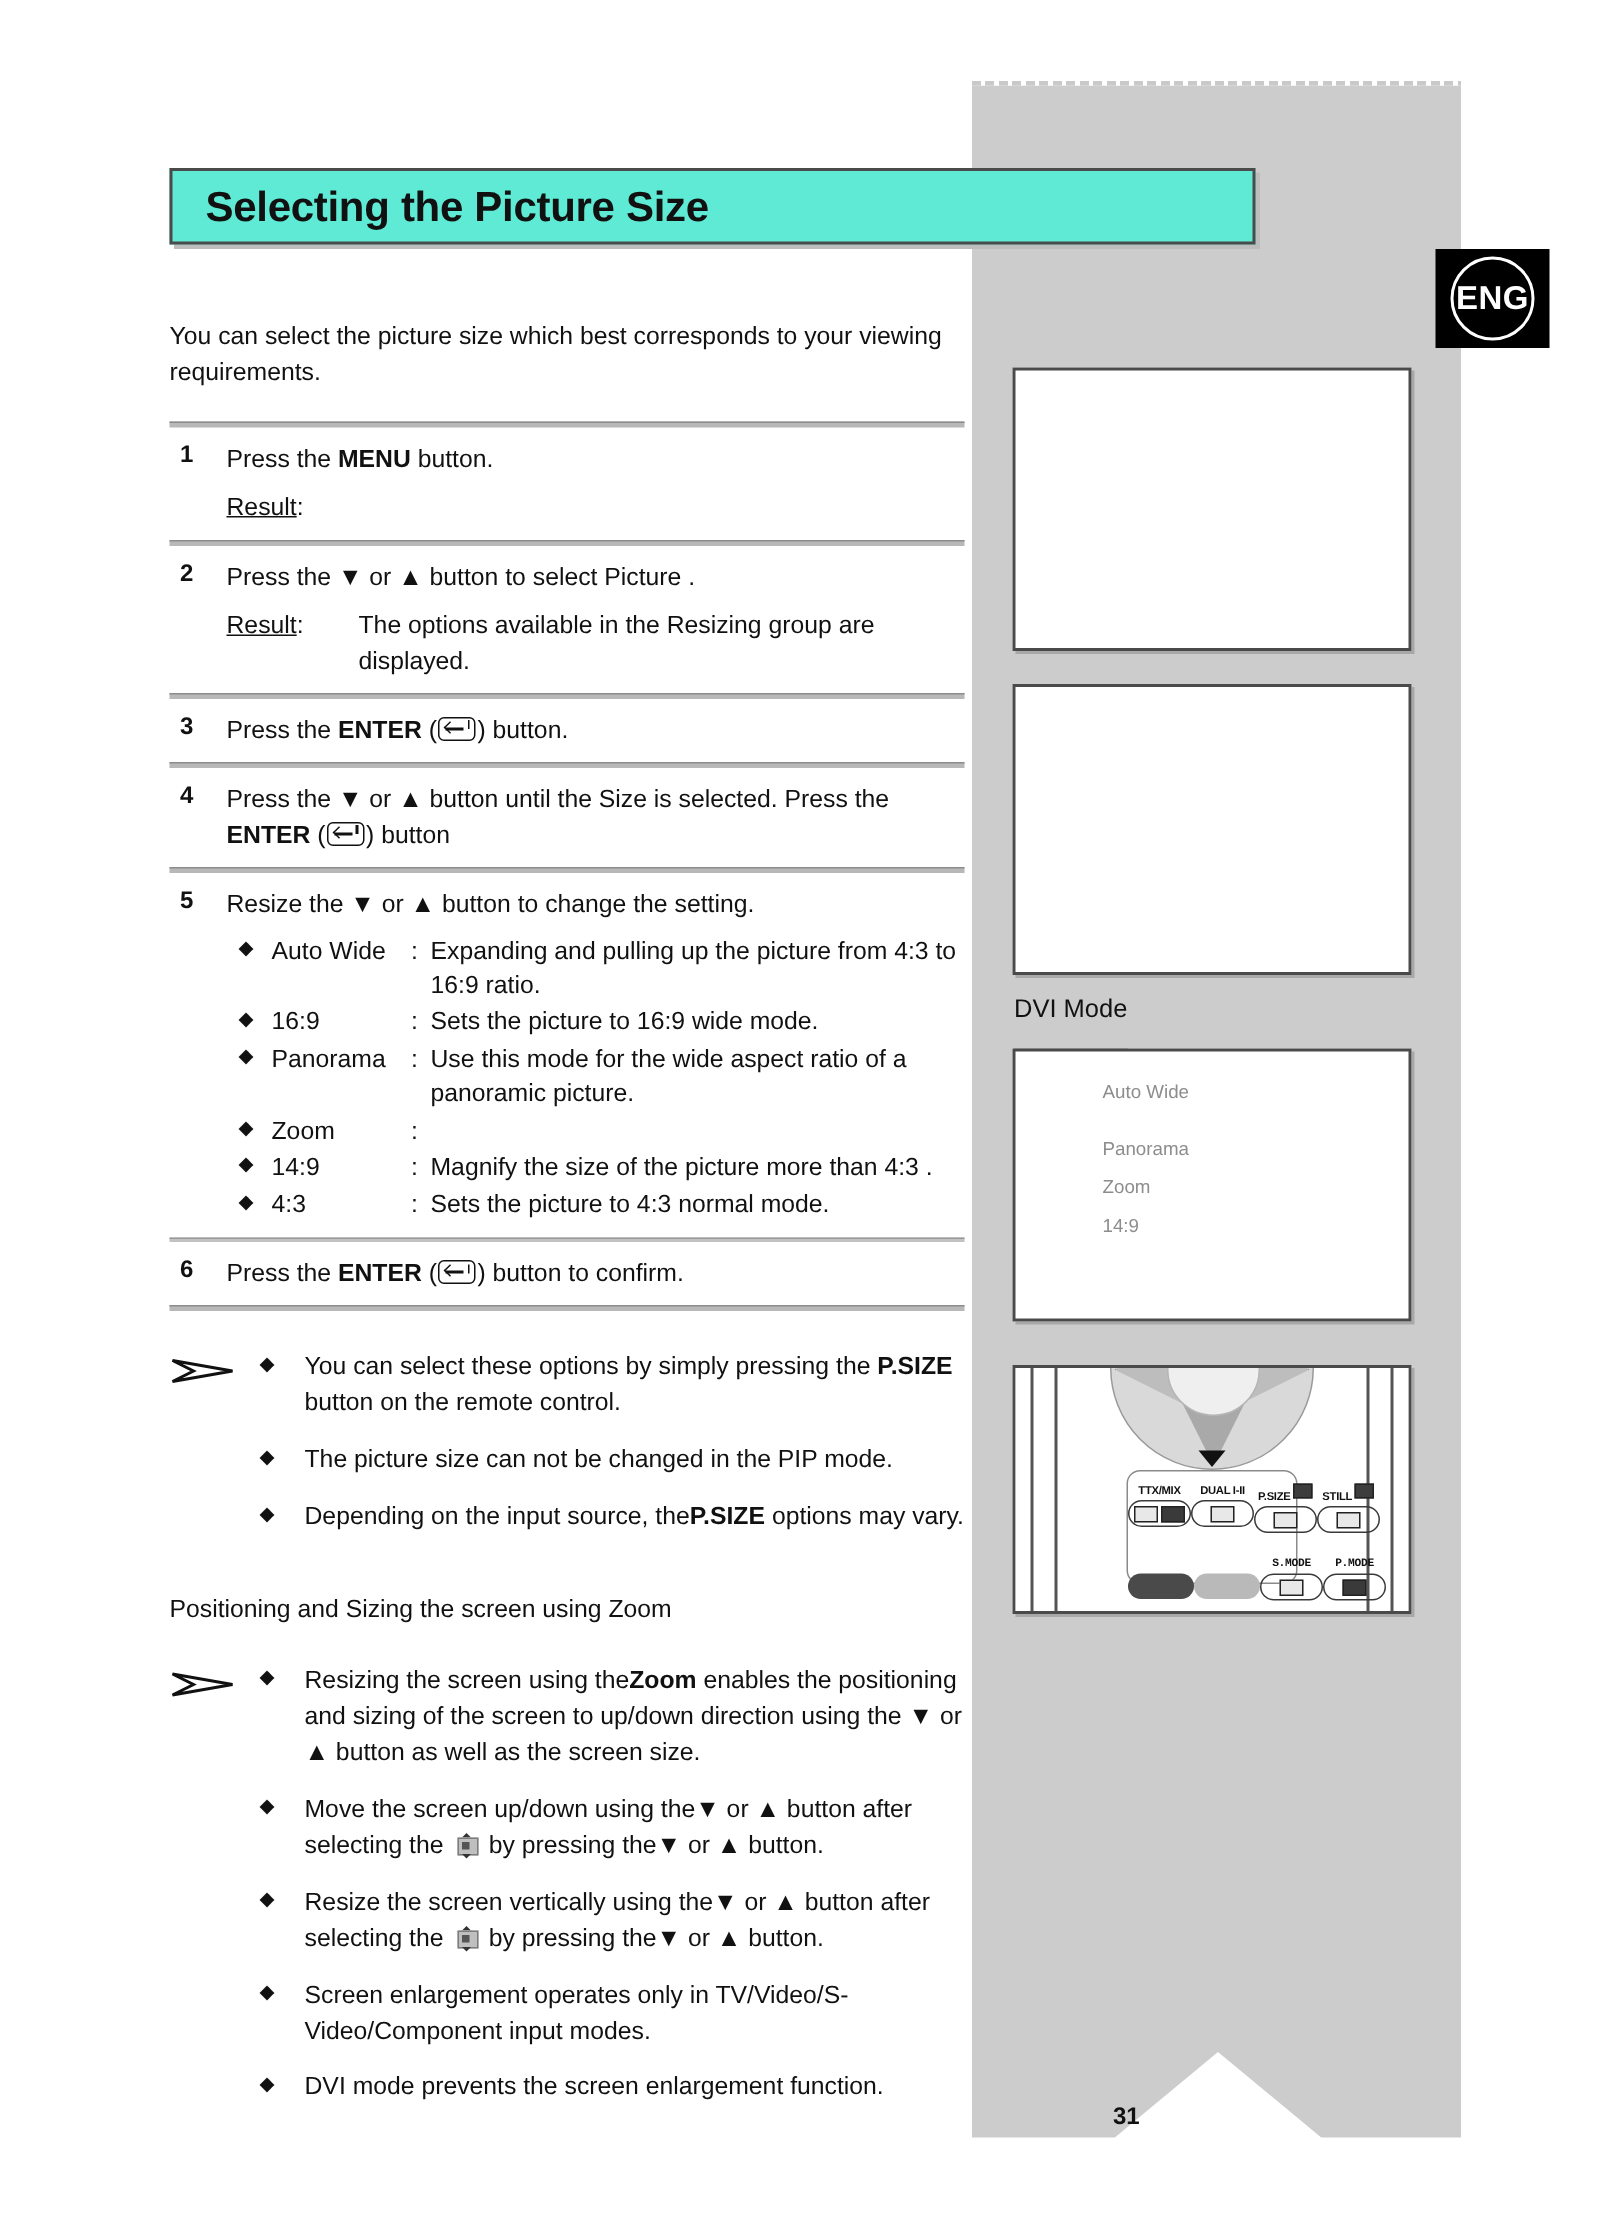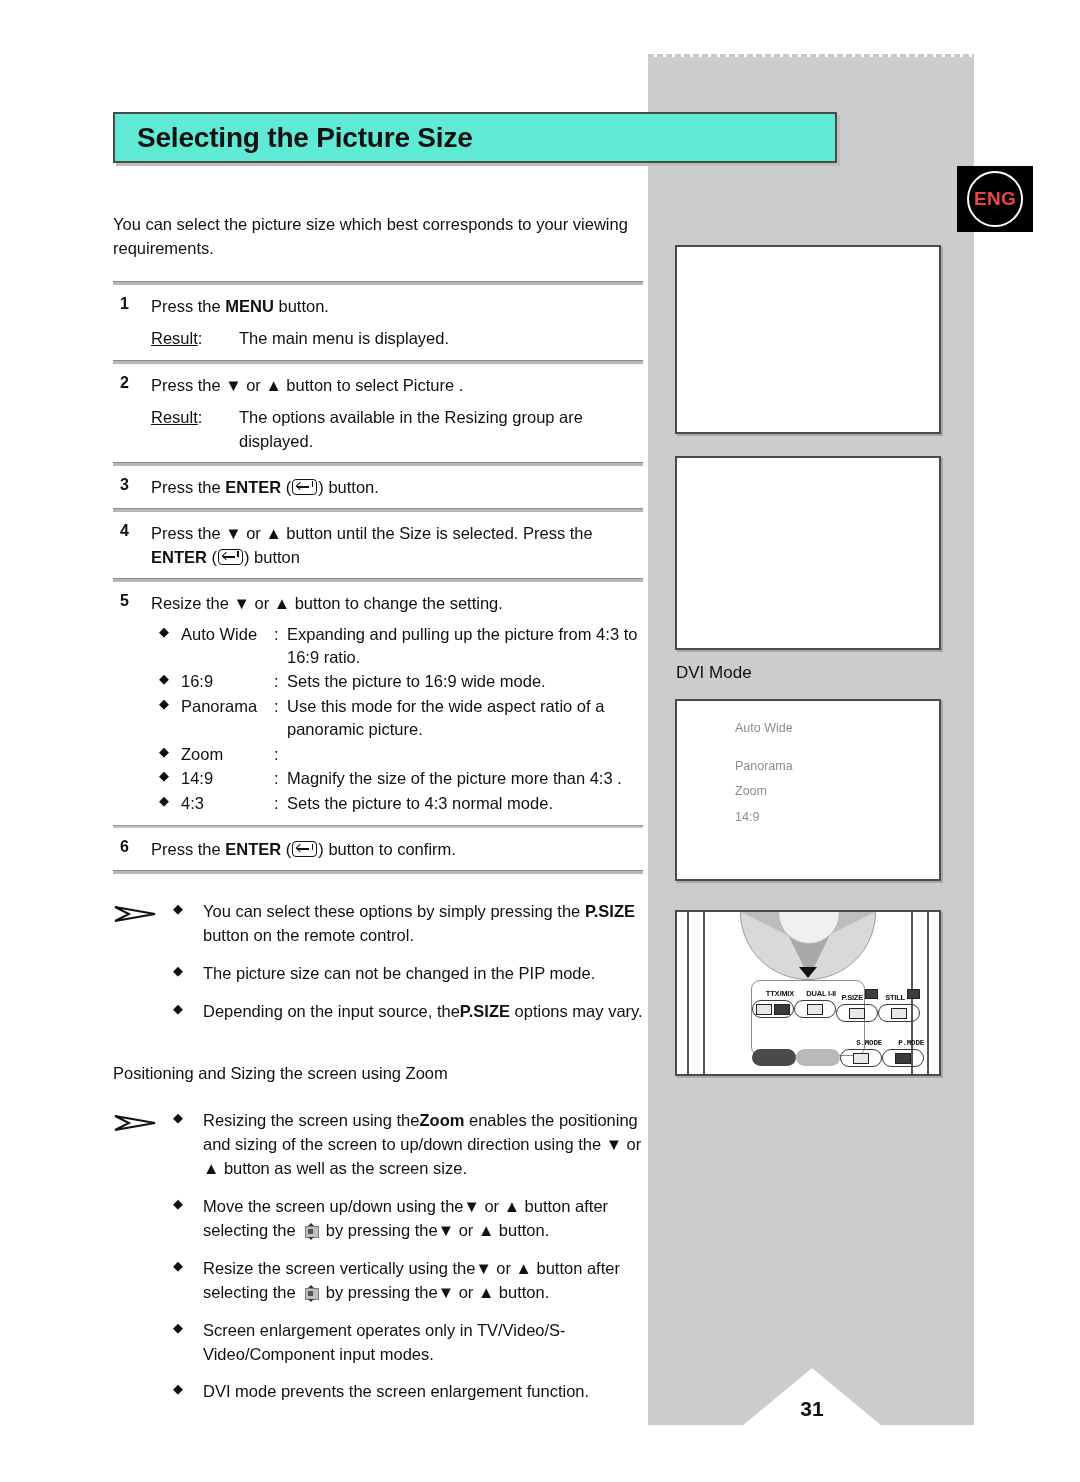--- a/index.html
+++ b/index.html
@@ -10,21 +10,21 @@
   .grey-panel{position:absolute;left:648px;top:57px;width:326px;height:1368px;
               background:#cccccc;}
   .grey-panel:before{content:"";position:absolute;left:0;top:-3px;width:100%;height:3px;
               background:repeating-linear-gradient(90deg,#c9c9c9 0 6px,#ffffff 6px 9px);}
 
   
   .eng-badge{position:absolute;left:957px;top:166px;width:76px;height:66px;background:#000;
              display:flex;align-items:center;justify-content:center;}
   .eng-circle{width:52px;height:52px;border:2.5px solid #fff;border-radius:50%;
               display:flex;align-items:center;justify-content:center;}
-  .eng-circle span{color:#ef4444;font-size:19px;font-weight:600;letter-spacing:.3px;
+  .eng-circle span{color:#ffffff;font-size:22px;font-weight:600;letter-spacing:.3px;
                    font-family:"Liberation Sans",sans-serif;}
 
   
   .title-box{position:absolute;left:113px;top:112px;width:720px;height:47px;
              background:#5eead4;border:2px solid #4a4a4a;box-shadow:3px 3px 0 #bdbdbd;
              display:flex;align-items:center;}
   .title-box h1{margin:0 0 0 22px;font-size:28px;font-weight:bold;letter-spacing:-0.2px;
                 font-family:"Liberation Sans",sans-serif;}
 
   
@@ -113,40 +113,40 @@
   .dial .hub{position:absolute;left:37px;top:37px;width:60px;height:60px;border-radius:50%;
         background:#efefef;border:1px solid #b5b5b5;}
   .downtri{position:absolute;left:50%;top:55px;transform:translateX(-50%);
         width:0;height:0;border-left:9px solid transparent;border-right:9px solid transparent;
         border-top:11px solid #111;}
 
   .btnpanel{position:absolute;left:30px;right:30px;top:68px;bottom:12px;
         border:1.4px solid #8a8a8a;border-radius:9px;background:#fff;}
   .brow{position:absolute;left:0;right:0;display:flex;justify-content:space-around;}
   .brow.r1{top:8px;} .brow.r2{top:58px;font-family:Liberation Mono, monospace;}
-  .bcell{text-align:right;width:60px;}
+  .bcell{text-align:center;width:60px;}
   .blab{font-size:7.5px;font-weight:bold;letter-spacing:-.2px;white-space:nowrap;color:#111;}
   .bkey{margin:2px auto 0;width:40px;height:16px;border:1.2px solid #3a3a3a;border-radius:9px;
         display:flex;align-items:center;justify-content:center;}
   .bkey .gl{width:14px;height:9px;border:1.1px solid #222;background:#e8e8e8;position:relative;}
   .bkey .gl.dark{background:#3a3a3a;}
   .bpill{width:44px;height:17px;border-radius:9px;margin:10px auto 0;}
   .bpill.dark{background:#4a4a4a;}
   .bpill.light{background:#b9b9b9;}
   .minibox{display:inline-block;width:11px;height:8px;border:1px solid #222;background:#3d3d3d;
         vertical-align:1px;margin-left:2px;}
 
   .bigarrow{position:absolute;left:96px;top:48px;width:0;height:0;}
 
   
   .pagenum{position:absolute;left:742px;top:1368px;width:140px;height:58px;overflow:hidden;}
   .pagenum .tri{position:absolute;left:0;top:0;width:140px;height:58px;background:#fff;
         clip-path:polygon(50% 0,100% 100%,0 100%);}
-  .pagenum .n{position:absolute;left:0;right:0;bottom:5px;text-align:center;
-        font-size:21px;font-weight:bold;color:#111;}
+  .pagenum .n{position:absolute;left:0;right:0;bottom:5px;text-align:left;
+        font-size:16px;font-weight:bold;color:#111;}
 </style>
 </head>
 <body>
 
 <div class="grey-panel"></div>
 
 <div class="eng-badge">
   <div class="eng-circle">
     <span>ENG</span>
   </div>
@@ -161,21 +161,20 @@
   <p class="intro">You can select the picture size which best corresponds to your viewing requirements.</p>
 
   <div class="rule"></div>
 
   <div class="step">
     <div class="num">1</div>
     <div class="body">
       <span>Press the </span><b class="k">MENU</b><span> button.</span>
       <div class="result">
         <div class="lbl"><u>Result</u>:</div>
-        <div class="txt">The main menu is displayed.</div>
       </div>
     </div>
   </div>
 
   <div class="rule"></div>
 
   <div class="step">
     <div class="num">2</div>
     <div class="body">
       <span>Press the ▼ or ▲ button to select Picture    .</span>

